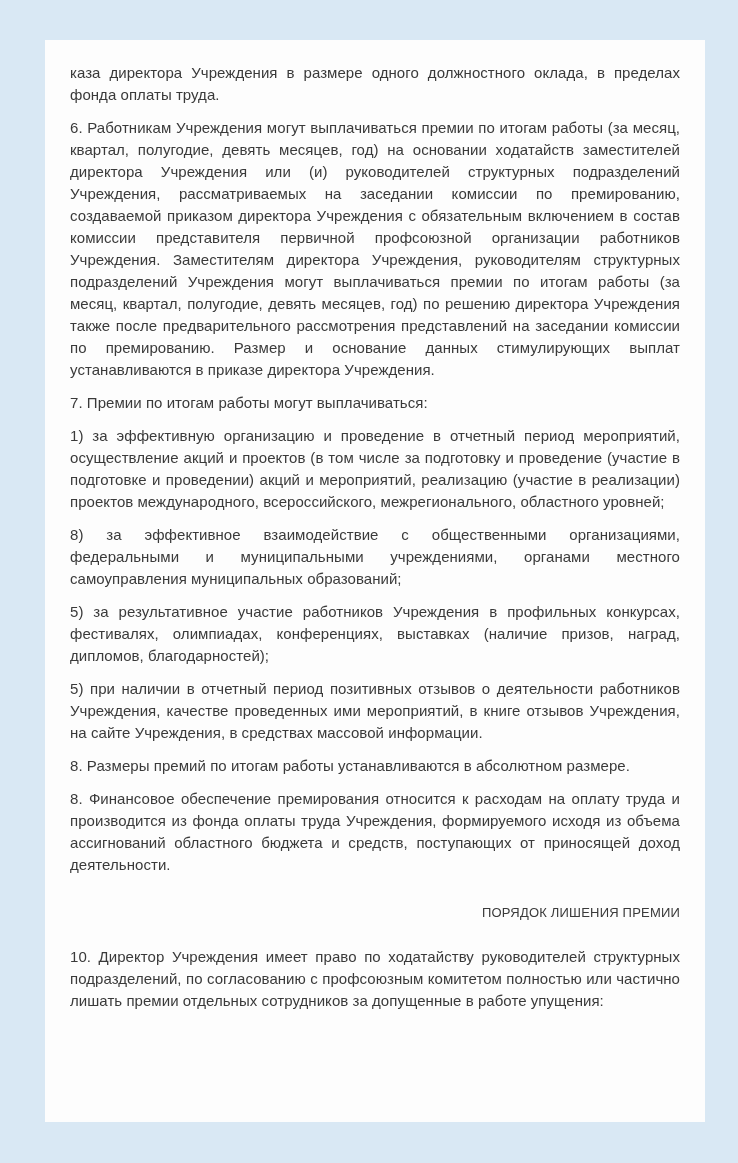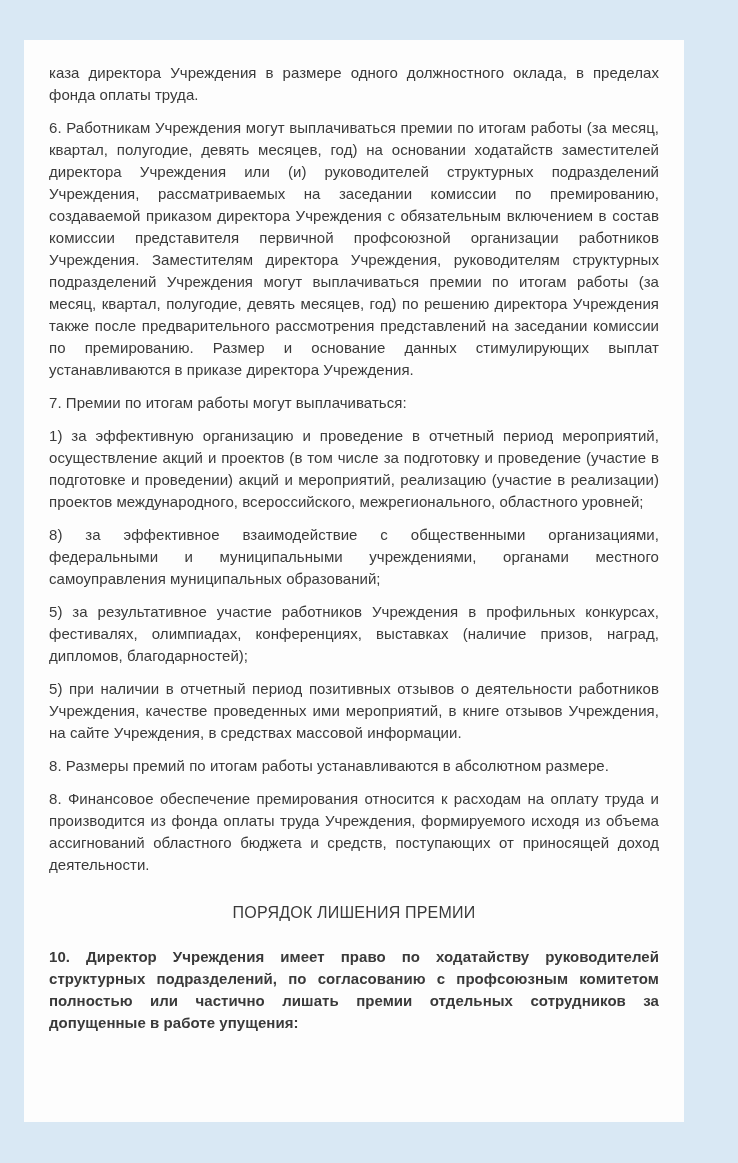--- a/index.html
+++ b/index.html
@@ -9,46 +9,45 @@
   body {
     width: 738px;
     height: 1163px;
     background: #d9e8f4;
     font-family: "Liberation Sans", sans-serif;
     position: relative;
     overflow: hidden;
   }
   .sheet {
     position: absolute;
-    left: 24px;
+    left: 45px;
     top: 40px;
     width: 660px;
     height: 1082px;
     background: #fdfdfd;
     box-sizing: border-box;
     padding: 22px 25px 20px 25px;
     color: #3a3a3a;
     overflow: hidden;
   }
   .para {
     margin: 0 0 11px 0;
     font-size: 15px;
     line-height: 22px;
     text-align: justify;
     letter-spacing: 0.05px;
   }
   .para:last-child {
     margin-bottom: 8px;
-    font-weight: bold;
   }
   .heading {
     margin: 26px 0 22px 0;
-    font-size: 16px;
+    font-size: 13px;
     line-height: 22px;
-    text-align: center;
+    text-align: right;
     letter-spacing: 0.2px;
   }
 </style>
 </head>
 <body>
 
 <div class="sheet">
   <p class="para">каза директора Учреждения в размере одного должностного оклада, в пределах фонда оплаты труда.</p>
   <p class="para">6. Работникам Учреждения могут выплачиваться премии по итогам работы (за месяц, квартал, полугодие, девять месяцев, год) на основании ходатайств заместителей директора Учреждения или (и) руководителей структурных подразделений Учреждения, рассматриваемых на заседании комиссии по премированию, создаваемой приказом директора Учреждения с обязательным включением в состав комиссии представителя первичной профсоюзной организации работников Учреждения. Заместителям директора Учреждения, руководителям структурных подразделений Учреждения могут выплачиваться премии по итогам работы (за месяц, квартал, полугодие, девять месяцев, год) по решению директора Учреждения также после предварительного рассмотрения представлений на заседании комиссии по премированию. Размер и основание данных стимулирующих выплат устанавливаются в приказе директора Учреждения.</p>
   <p class="para">7. Премии по итогам работы могут выплачиваться:</p>

